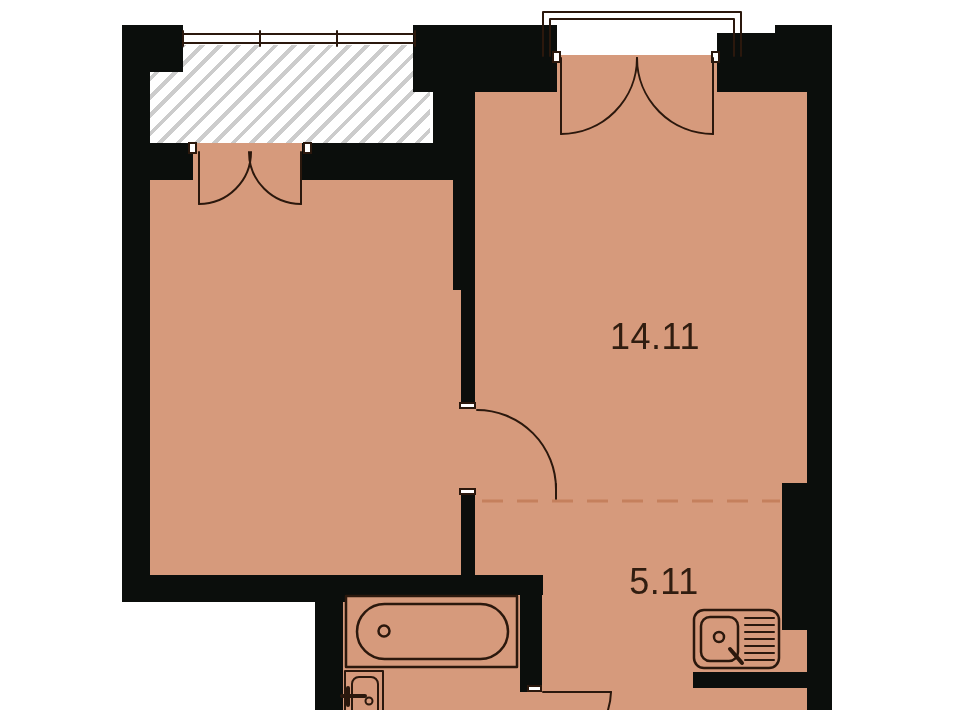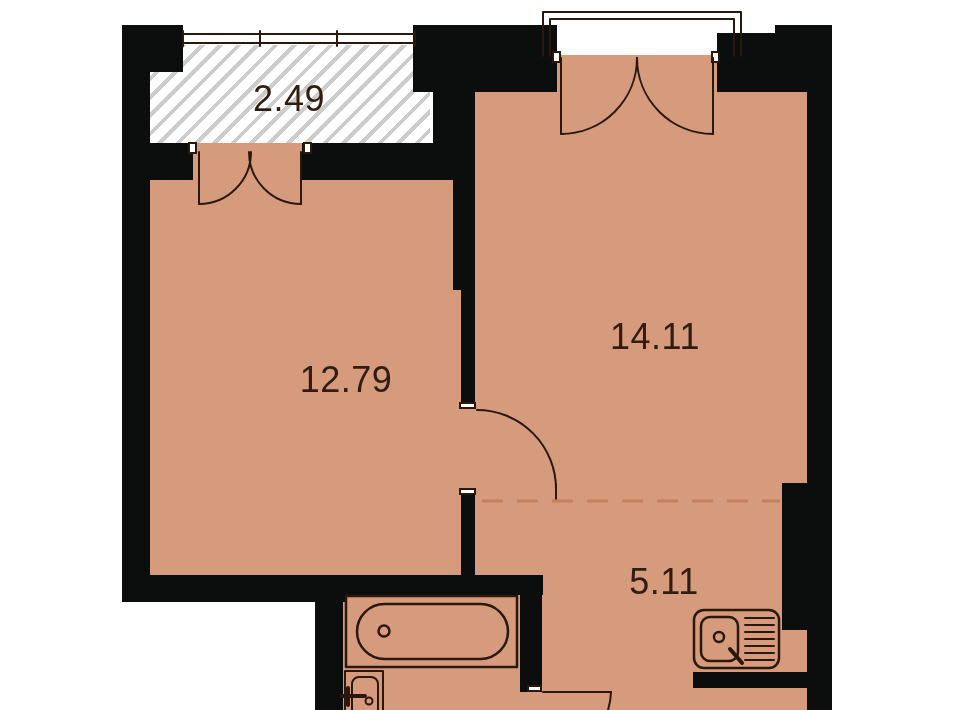--- a/index.html
+++ b/index.html
@@ -126,18 +126,16 @@
           <path d="M745 625 H774"></path>
           <path d="M745 632 H774"></path>
         <path d="M745 639 H774"></path>
           <path d="M745 646 H774"></path>
           <path d="M745 653 H774"></path>
         <path d="M745 660 H774"></path>
       </g>
     </g>
   </svg>
 
-  <div class="lbl" style="left:289px;top:99px;">2.49</div>
-  <div class="lbl" style="left:346px;top:380px;">12.79</div>
   <div class="lbl" style="left:655px;top:337px;">14.11</div>
   <div class="lbl" style="left:644px;top:582px;margin-left:20px;">5.11</div>
 
 </div>
 
 </body></html>

